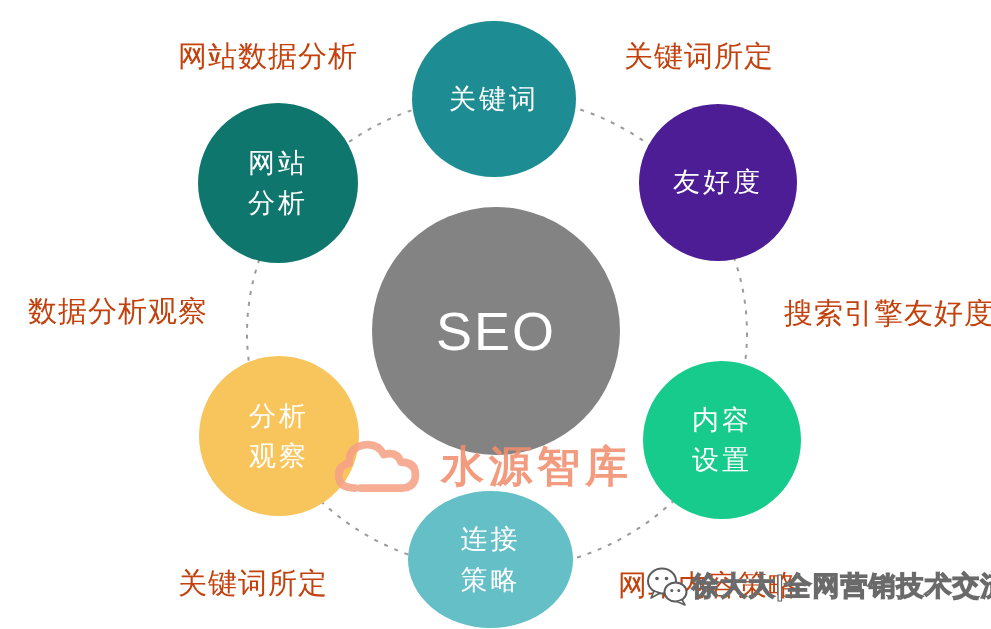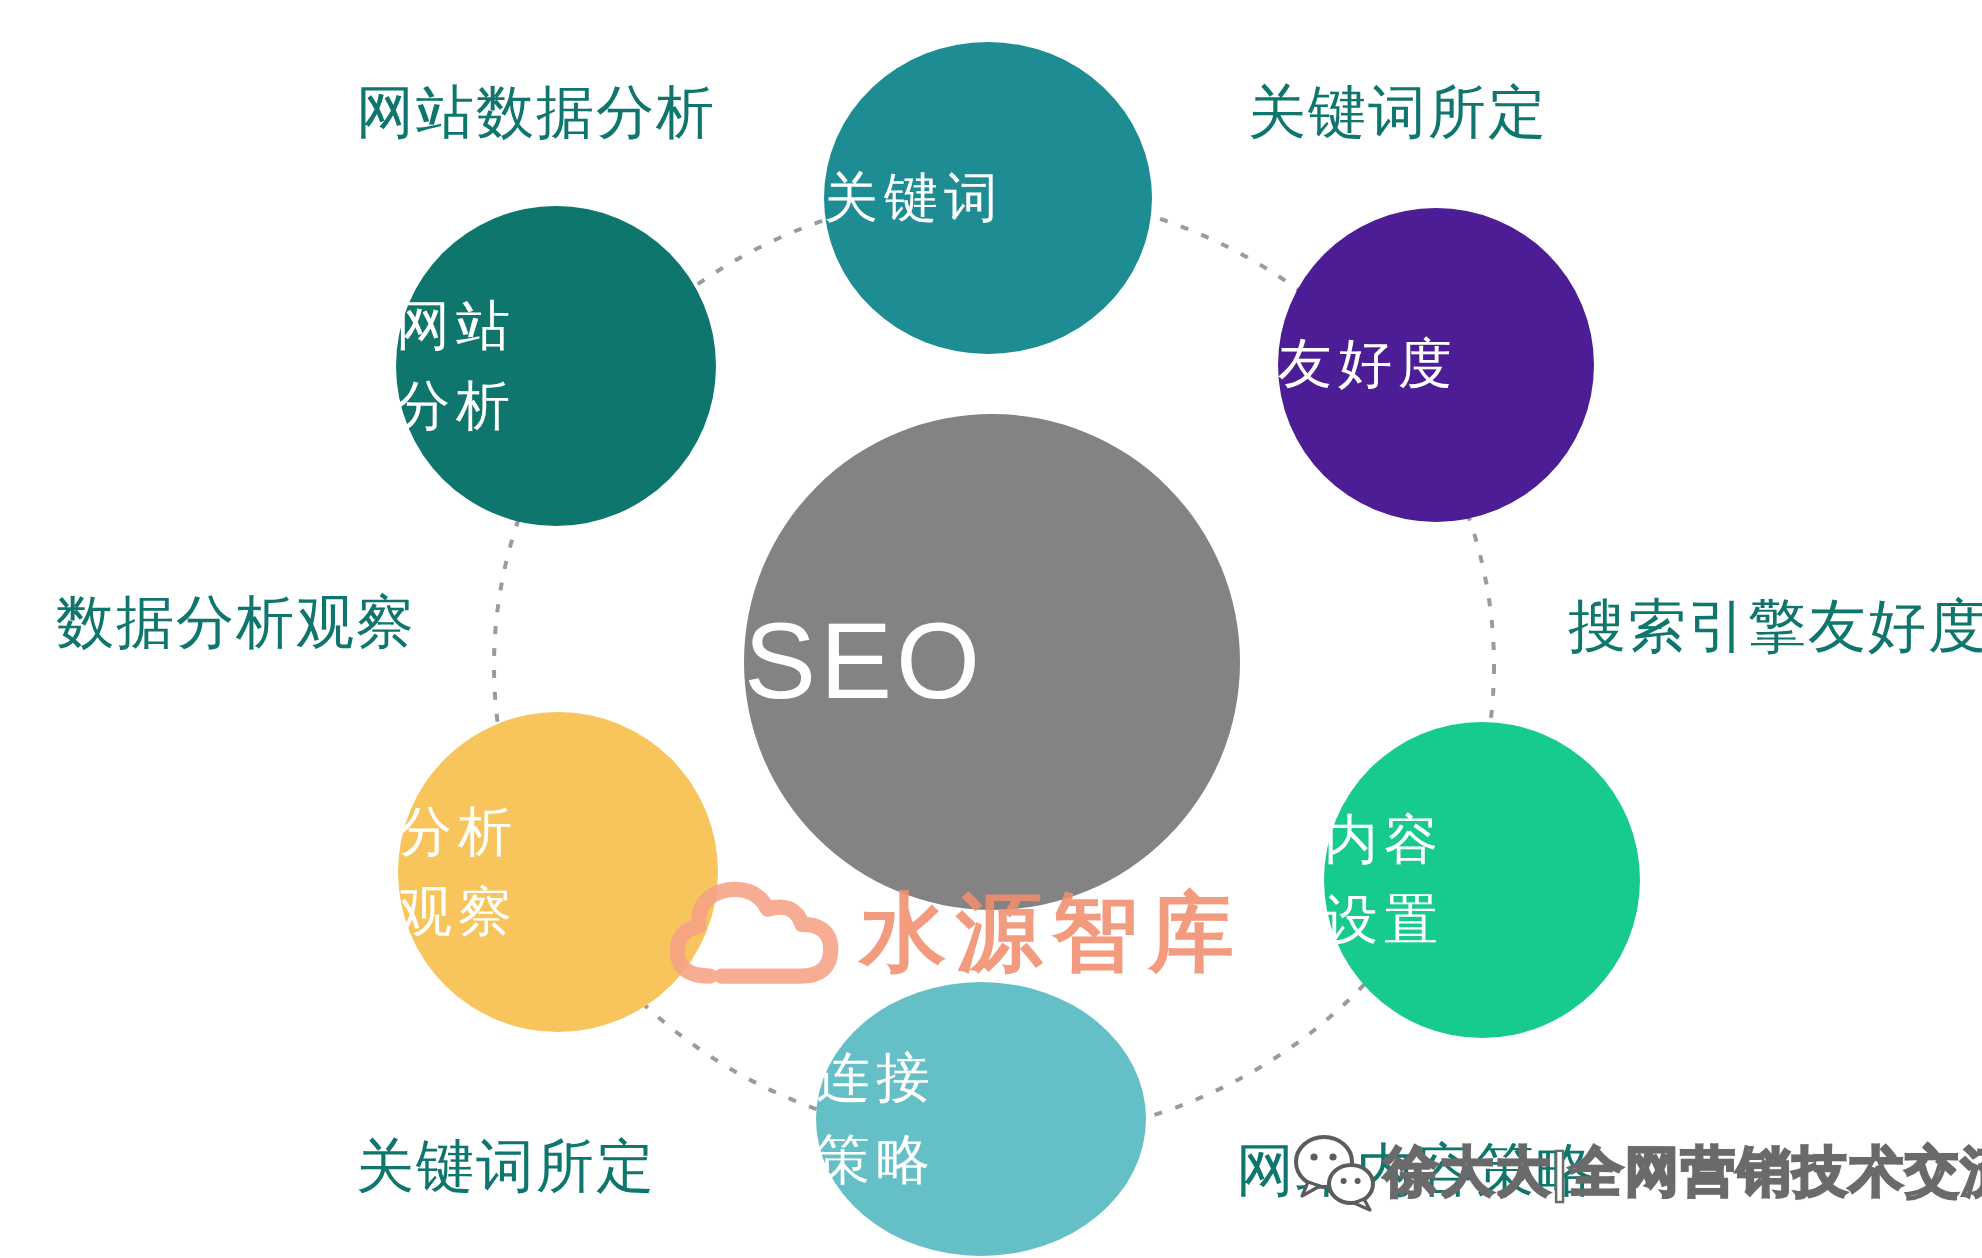--- a/index.html
+++ b/index.html
@@ -4,32 +4,32 @@
 <style>
   html,body { margin:0; padding:0; background:#fff; }
   .stage {
     position:relative; width:991px; height:629px; background:#ffffff;
     overflow:hidden; font-family:"Liberation Sans","DejaVu Sans",sans-serif;
   }
   .ring-svg { position:absolute; left:0; top:0; width:991px; height:629px; }
   .ring-svg ellipse { fill:none; stroke-width:2; stroke-dasharray:4 7; }
   .node {
     position:absolute; border-radius:50%;
-    display:flex; flex-direction:column; align-items:flex-start; justify-content:center;
+    display:flex; flex-direction:column; align-items:center; justify-content:center;
     text-align:center; color:#ffffff;
   }
   .node-sat { font-size:27px; line-height:1.5; letter-spacing:3px; }
   .node-center { font-size:54px; letter-spacing:2px; font-weight:400; }
   .outer-label {
-    position:absolute; font-size:29px; color:#0f766e; font-weight:500;
+    position:absolute; font-size:29px; color:#c2410c; font-weight:500;
     letter-spacing:1px; white-space:nowrap;
   }
   .watermark {
     position:absolute; left:332px; top:436px;
-    display:flex; align-items:center; gap:6px; opacity:0.88;
+    display:flex; align-items:center; gap:17px; opacity:0.88;
   }
   .watermark-text { font-size:43px; font-weight:bold; letter-spacing:5px; }
   .footer-overlay {
     position:absolute; left:645px; top:565px;
     display:flex; align-items:center; gap:3px; z-index:10;
   }
   .footer-text {
     font-size:27px; font-weight:bold; color:#ffffff; letter-spacing:1px;
     -webkit-text-stroke:1.2px #6a6a6a;
     text-shadow:0 0 1px #7a7a7a;
@@ -63,21 +63,21 @@
 
   <div class="node node-sat" style="left: 639px; top: 104px; width: 158px; height: 157px; background: #4c1d95;">
     <span>友好度</span>
   </div>
 
   <div class="node node-sat" style="left: 199px; top: 356px; width: 160px; height: 160px; background: rgb(248, 197, 92);">
     <span>分析</span>
     <span>观察</span>
   </div>
 
-  <div class="node node-sat" style="left: 662px; top: 361px; width: 158px; height: 158px; background: rgb(22, 203, 140);">
+  <div class="node node-sat" style="left: 643px; top: 361px; width: 158px; height: 158px; background: rgb(22, 203, 140);">
     <span>内容</span>
     <span>设置</span>
   </div>
 
   <div class="node node-center" style="left: 372px; top: 207px; width: 248px; height: 248px; background: rgb(131, 131, 131);">
     <span>SEO</span>
   </div>
 
   <div class="node node-sat" style="left: 408px; top: 491px; width: 165px; height: 137px; background: rgb(100, 191, 198);">
     <span>连接</span>

